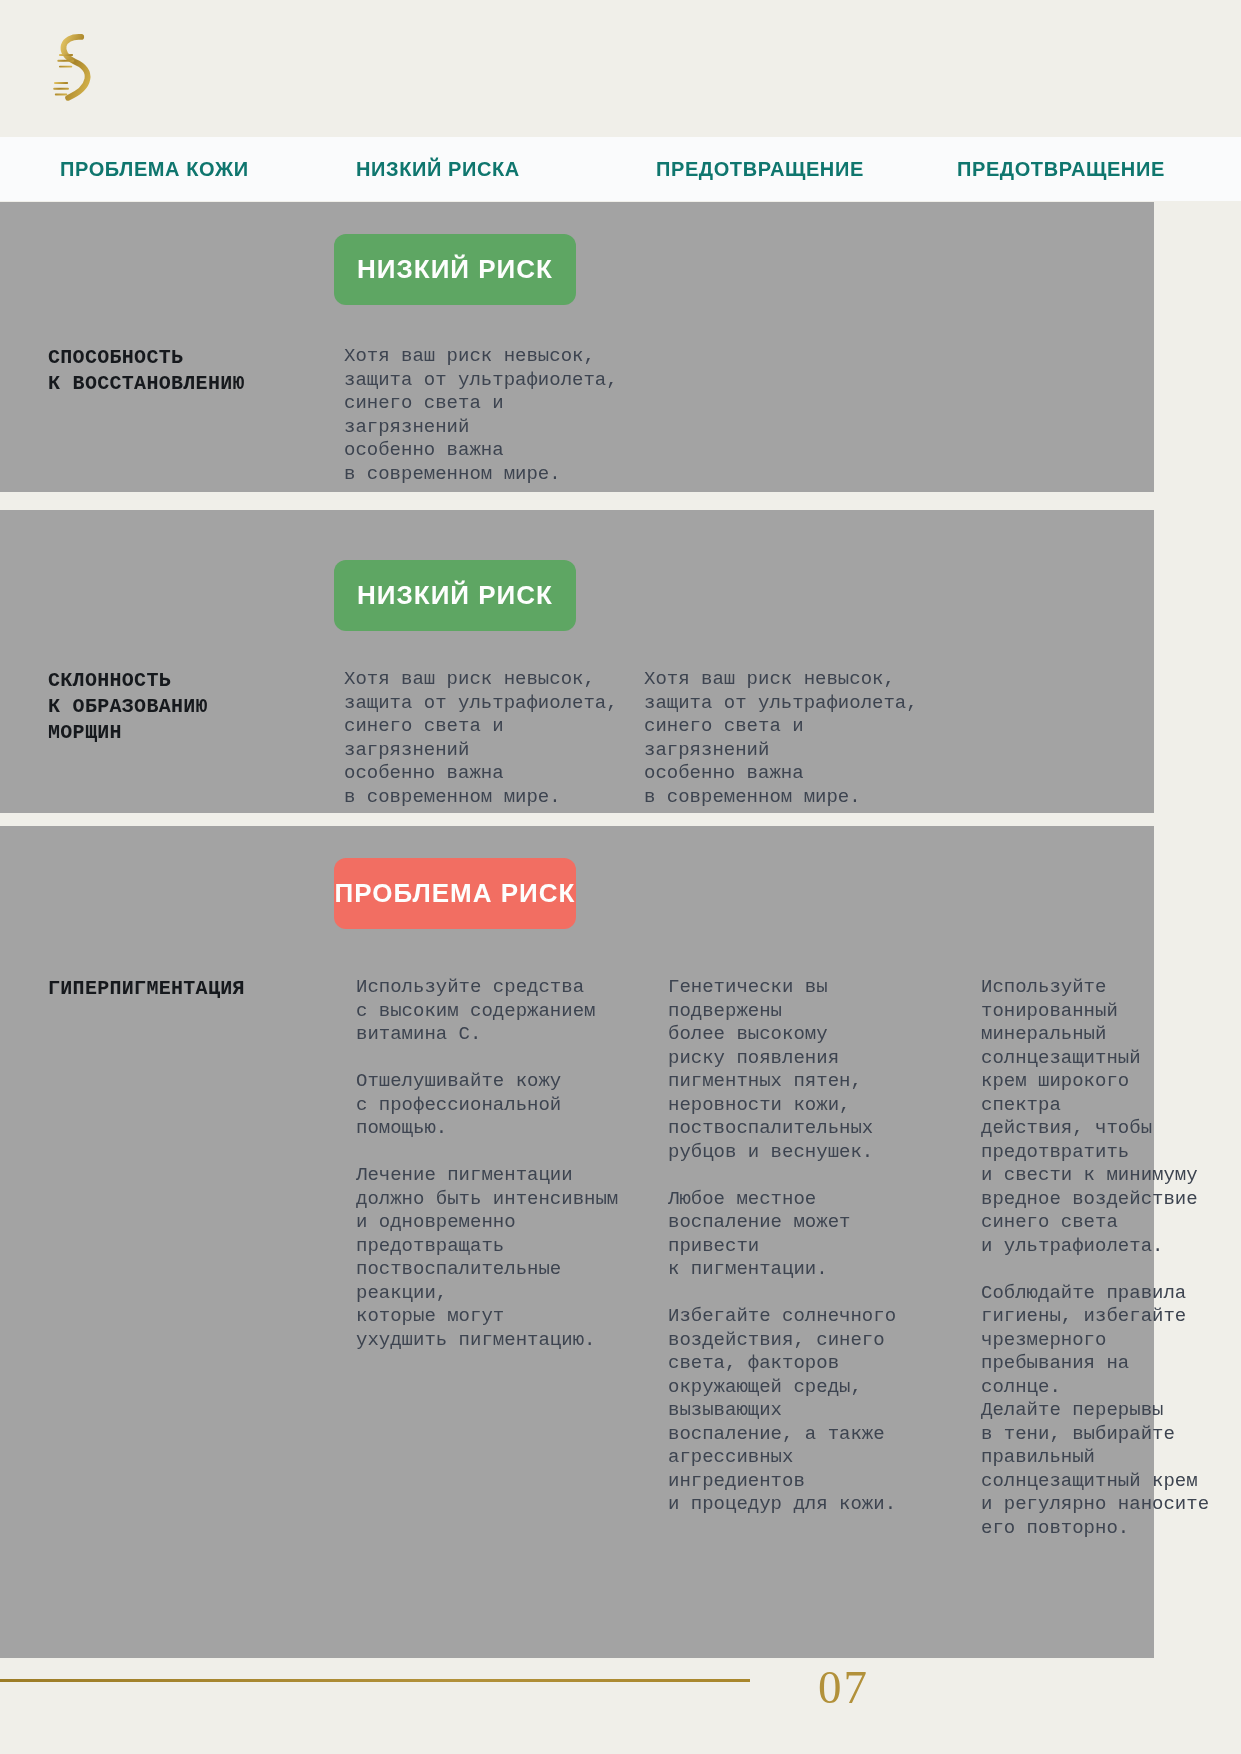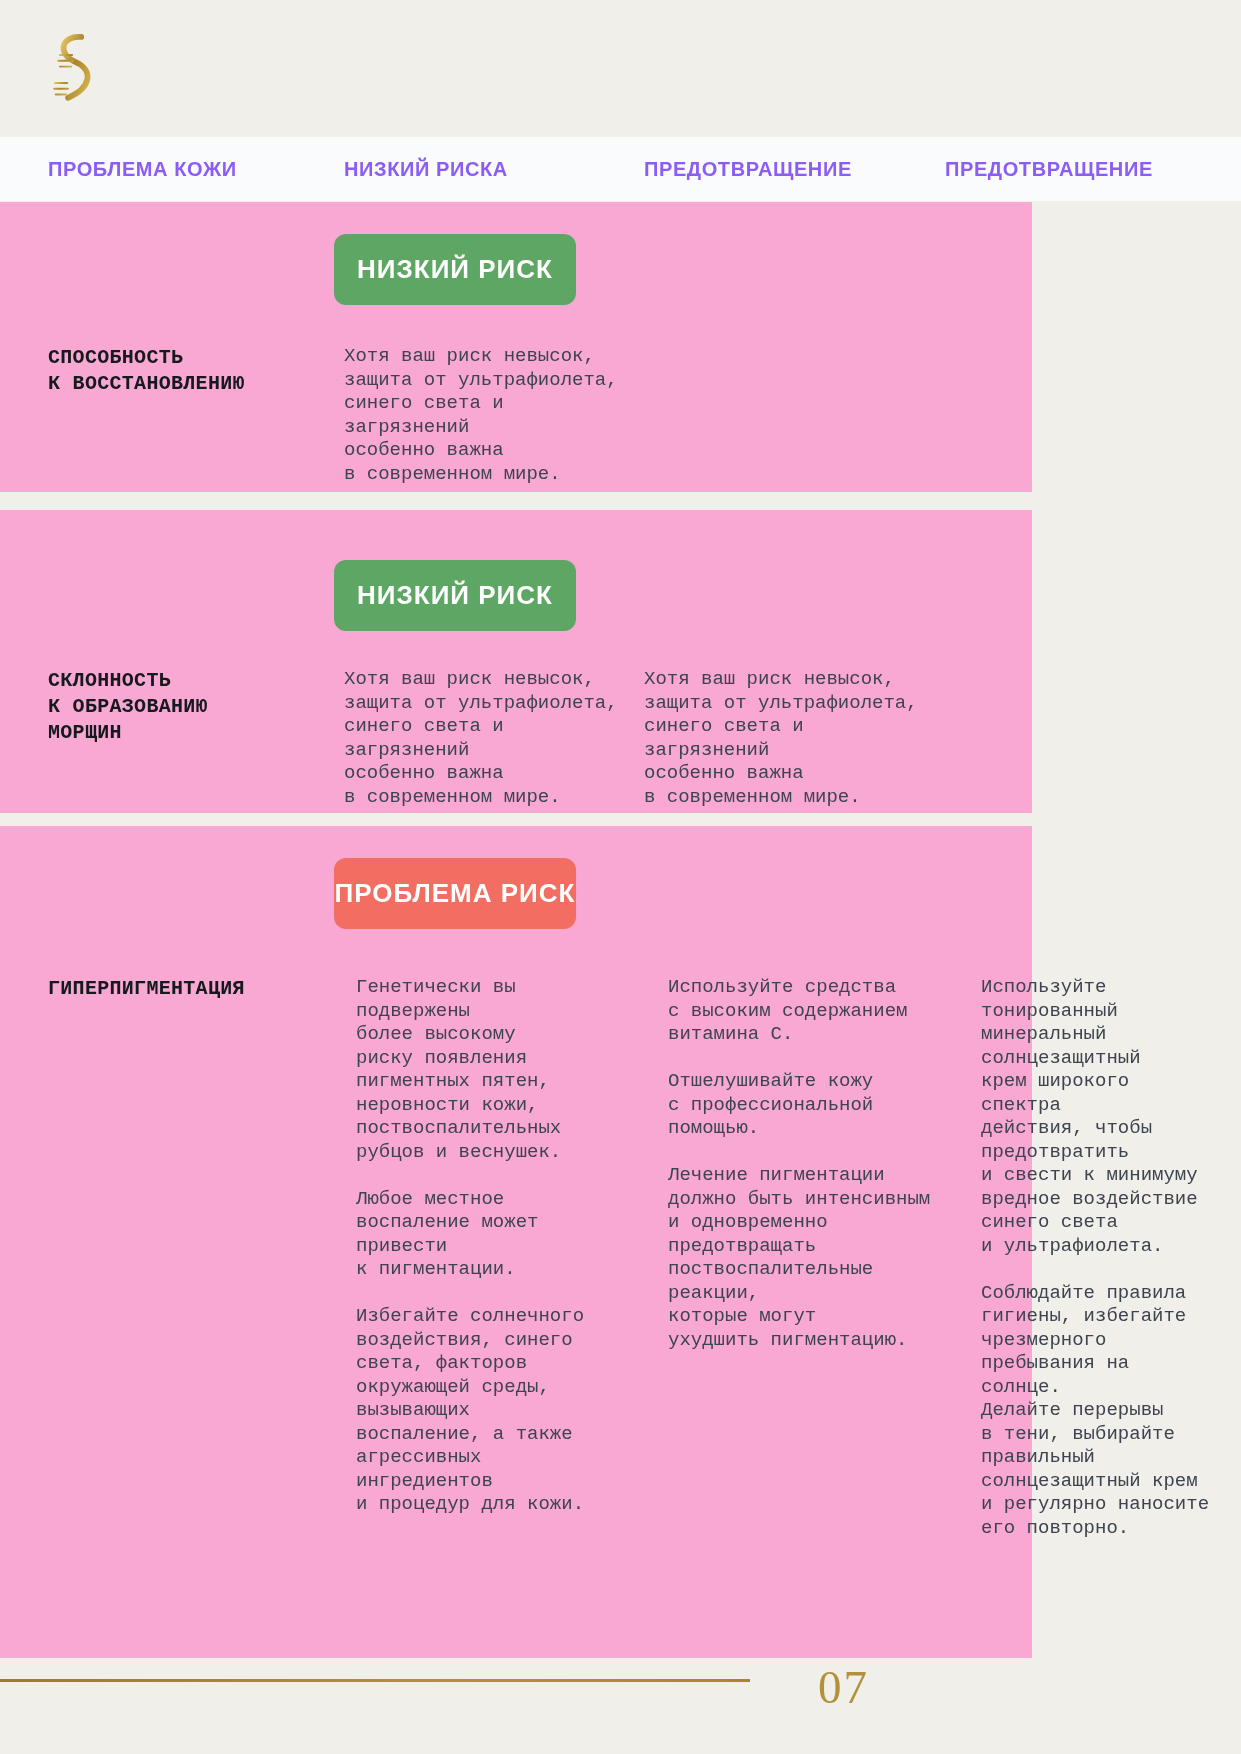--- a/index.html
+++ b/index.html
@@ -17,28 +17,29 @@
 
   
   .thead{
     position:absolute;left:0;top:137px;width:1241px;height:64px;
     background:#fafbfc;
     display:grid;grid-template-columns:296px 300px 301px 1fr;
     align-items:center;
     padding-left:48px;box-sizing:border-box;
   }
   .thead .hcell{
-    font-weight:bold;font-size:20px;color:#8b5cf6;letter-spacing:.6px;
+    font-weight:bold;font-size:20px;color:#0f766e;letter-spacing:.6px;
     white-space:nowrap;
+    margin-left:12px;
   }
 
   
   .rowsec{
-    position:absolute;left:0;width:1032px;
-    background:#f9a8d4;
+    position:absolute;left:0;width:1154px;
+    background:#a3a3a3;
   }
   #s1{top:202px;height:290px;}
   #s2{top:510px;height:303px;}
   #s3{top:826px;height:832px;}
 
   .badge{
     position:absolute;left:334px;width:242px;height:71px;
     border-radius:12px;
     display:flex;align-items:center;justify-content:center;
     color:#fdfefd;font-weight:bold;font-size:26px;letter-spacing:1px;
@@ -138,20 +139,36 @@
 особенно важна
 в современном мире.</div>
       <div class="cell"></div>
     </div>
   </section>
 
   <section class="rowsec" id="s3">
     <div class="badge high">ПРОБЛЕМА РИСК</div>
     <div class="cells">
       <div class="cell problem">ГИПЕРПИГМЕНТАЦИЯ</div>
+      <div class="cell">Используйте средства
+с высоким содержанием
+витамина С.
+
+Отшелушивайте кожу
+с профессиональной
+помощью.
+
+Лечение пигментации
+должно быть интенсивным
+и одновременно
+предотвращать
+поствоспалительные
+реакции,
+которые могут
+ухудшить пигментацию.</div>
       <div class="cell">Генетически вы
 подвержены
 более высокому
 риску появления
 пигментных пятен,
 неровности кожи,
 поствоспалительных
 рубцов и веснушек.
 
 Любое местное
@@ -161,36 +178,20 @@
 
 Избегайте солнечного
 воздействия, синего
 света, факторов
 окружающей среды,
 вызывающих
 воспаление, а также
 агрессивных
 ингредиентов
 и процедур для кожи.</div>
-      <div class="cell">Используйте средства
-с высоким содержанием
-витамина С.
-
-Отшелушивайте кожу
-с профессиональной
-помощью.
-
-Лечение пигментации
-должно быть интенсивным
-и одновременно
-предотвращать
-поствоспалительные
-реакции,
-которые могут
-ухудшить пигментацию.</div>
       <div class="cell">Используйте
 тонированный
 минеральный
 солнцезащитный
 крем широкого спектра
 действия, чтобы
 предотвратить
 и свести к минимуму
 вредное воздействие
 синего света

